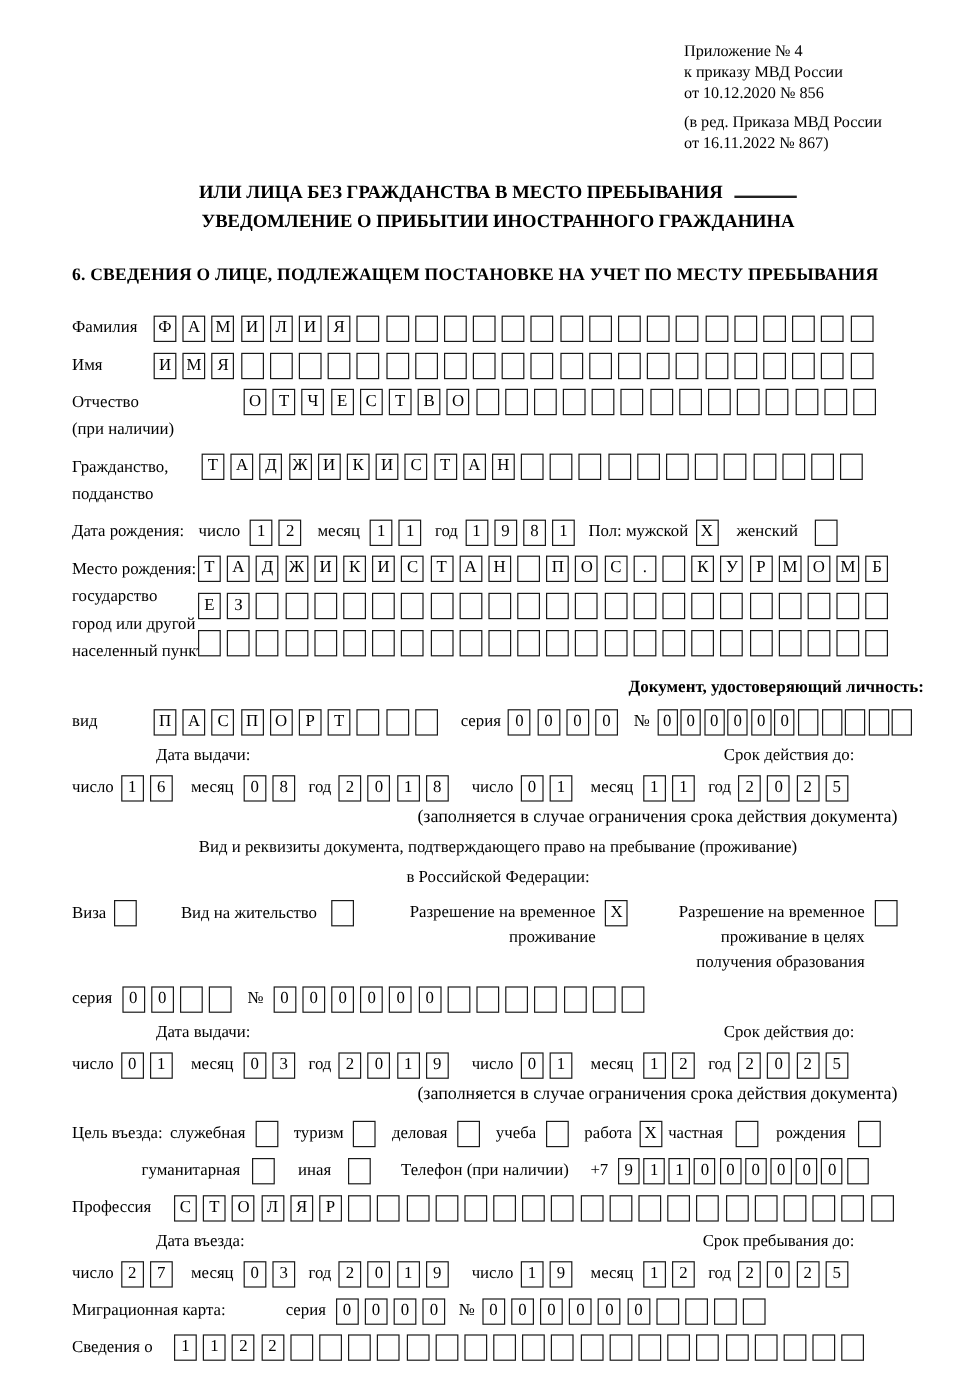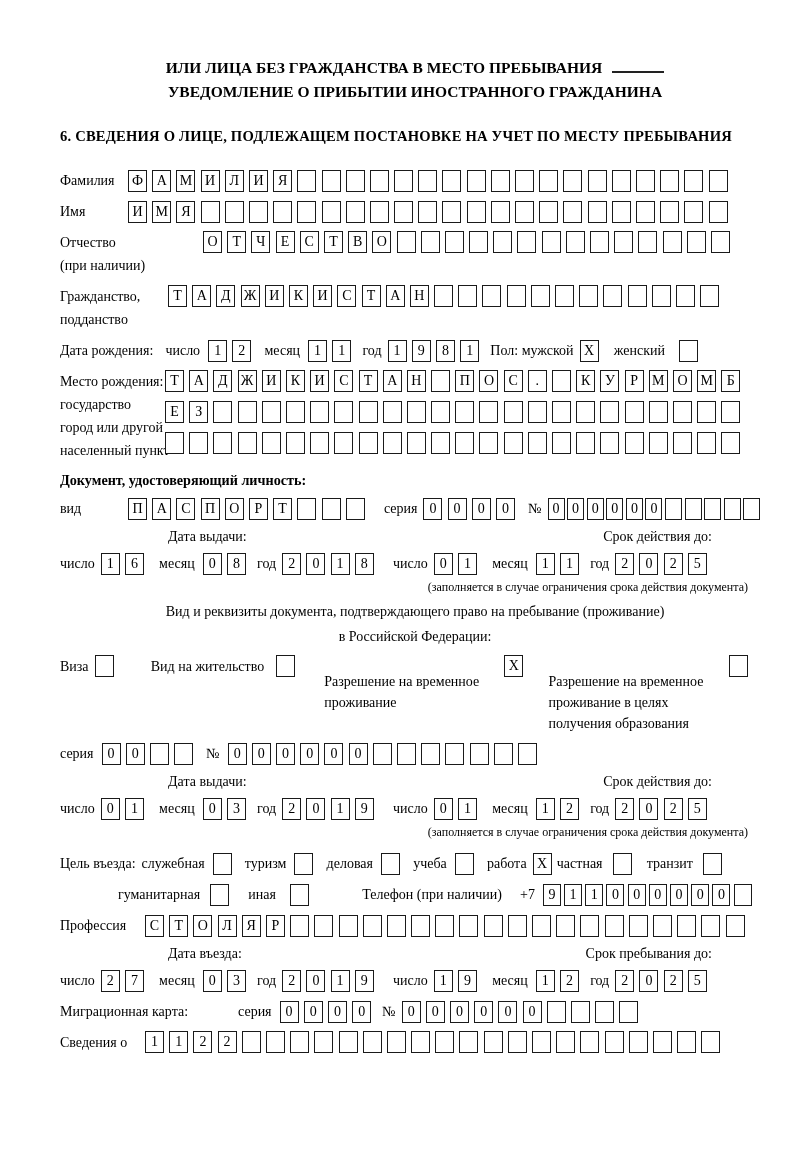--- a/index.html
+++ b/index.html
@@ -32,42 +32,51 @@
     font-size:14px; flex:none; background:#fff;
   }
   .cells.xtight .cell { width:17px; margin-right:2.6px; }
   .cells.tight  .cell { width:18px; margin-right:3.2px; }
   .cellcol { flex:none; }
   .cellcol > .cells { display:flex; margin-bottom:9px; }
 
   
   .ml6{margin-left:6px} .ml8{margin-left:8px} .ml10{margin-left:10px} .ml12{margin-left:12px}
   .ml14{margin-left:14px} .ml18{margin-left:18px} .ml20{margin-left:20px} .ml24{margin-left:24px}
-  .ml32{margin-left:32px} .ml36{margin-left:48px} .ml50{margin-left:50px} .ml58{margin-left:58px}
+  .ml32{margin-left:32px} .ml36{margin-left:20px} .ml50{margin-left:50px} .ml58{margin-left:58px}
   .mr6{margin-right:6px} .mr8{margin-right:8px}
 
   
   .dh-row { display:flex; margin-top:9px; }
-  .dh-issue { margin-left:108px; }
+  .dh-issue { margin-left:70px; }
   .dh-expiry { margin-left:auto; margin-right:58px; }
   .daterow { display:flex; align-items:center; margin-top:7px; white-space:nowrap; }
   .dategrp { display:flex; align-items:center; }
   .dategrp.expiry { margin-left:auto; margin-right:58px; }
-  .note { text-align:right; margin-top:5px; margin-right:22px; font-size:12px; }
-
-  .doc-heading { text-align:left; font-weight:bold; margin-top:9px; font-size:14.2px; }
+  .note { text-align:right; margin-top:5px; margin-right:22px; font-size:15px; }
+
+  .doc-heading { text-align:right; font-weight:bold; margin-top:9px; font-size:14.2px; }
   .pline { margin-top:9px;text-align:center; }
   .optrow { margin-top:10px; }
-  .opt-wrap { width:172px; text-align:left; white-space:normal; line-height:21px;margin-top:16px; }
+  .opt-wrap { width:172px; text-align:right; white-space:normal; line-height:21px; }
 </style>
 </head>
 <body>
 
 <div class="page">
 
+  <div class="annex">
+    <div>Приложение № 4</div>
+    <div>к приказу МВД России</div>
+    <div>от 10.12.2020 № 856</div>
+    <div class="amend">
+      <div>(в ред. Приказа МВД России</div>
+      <div>от 16.11.2022 № 867)</div>
+    </div>
+  </div>
 
 
   <div class="title">
     <div><span>ИЛИ ЛИЦА БЕЗ ГРАЖДАНСТВА В МЕСТО ПРЕБЫВАНИЯ</span><span class="blank-underline"></span></div>
     <div>УВЕДОМЛЕНИЕ О ПРИБЫТИИ ИНОСТРАННОГО ГРАЖДАНИНА</div>
   </div>
 
   <div class="sec-heading">6. СВЕДЕНИЯ О ЛИЦЕ, ПОДЛЕЖАЩЕМ ПОСТАНОВКЕ НА УЧЕТ ПО МЕСТУ ПРЕБЫВАНИЯ</div>
 
   <div class="row" style="margin-top:24px;">
@@ -515,21 +524,21 @@
         <span class="cell"></span>
       </span>
     <span class="lbl ml8">работа</span>
     <span class="cells ml6">
         <span class="cell">X</span>
       </span>
     <span class="lbl">частная</span>
     <span class="cells ml10">
         <span class="cell"></span>
       </span>
-    <span class="lbl ml10">транзит</span>
+    <span class="lbl ml10">рождения</span>
     <span class="cells ml10">
         <span class="cell"></span>
       </span>
   </div>
 
   <div class="row">
     <span class="lbl ml58">гуманитарная</span>
     <span class="cells ml10">
         <span class="cell"></span>
       </span>

